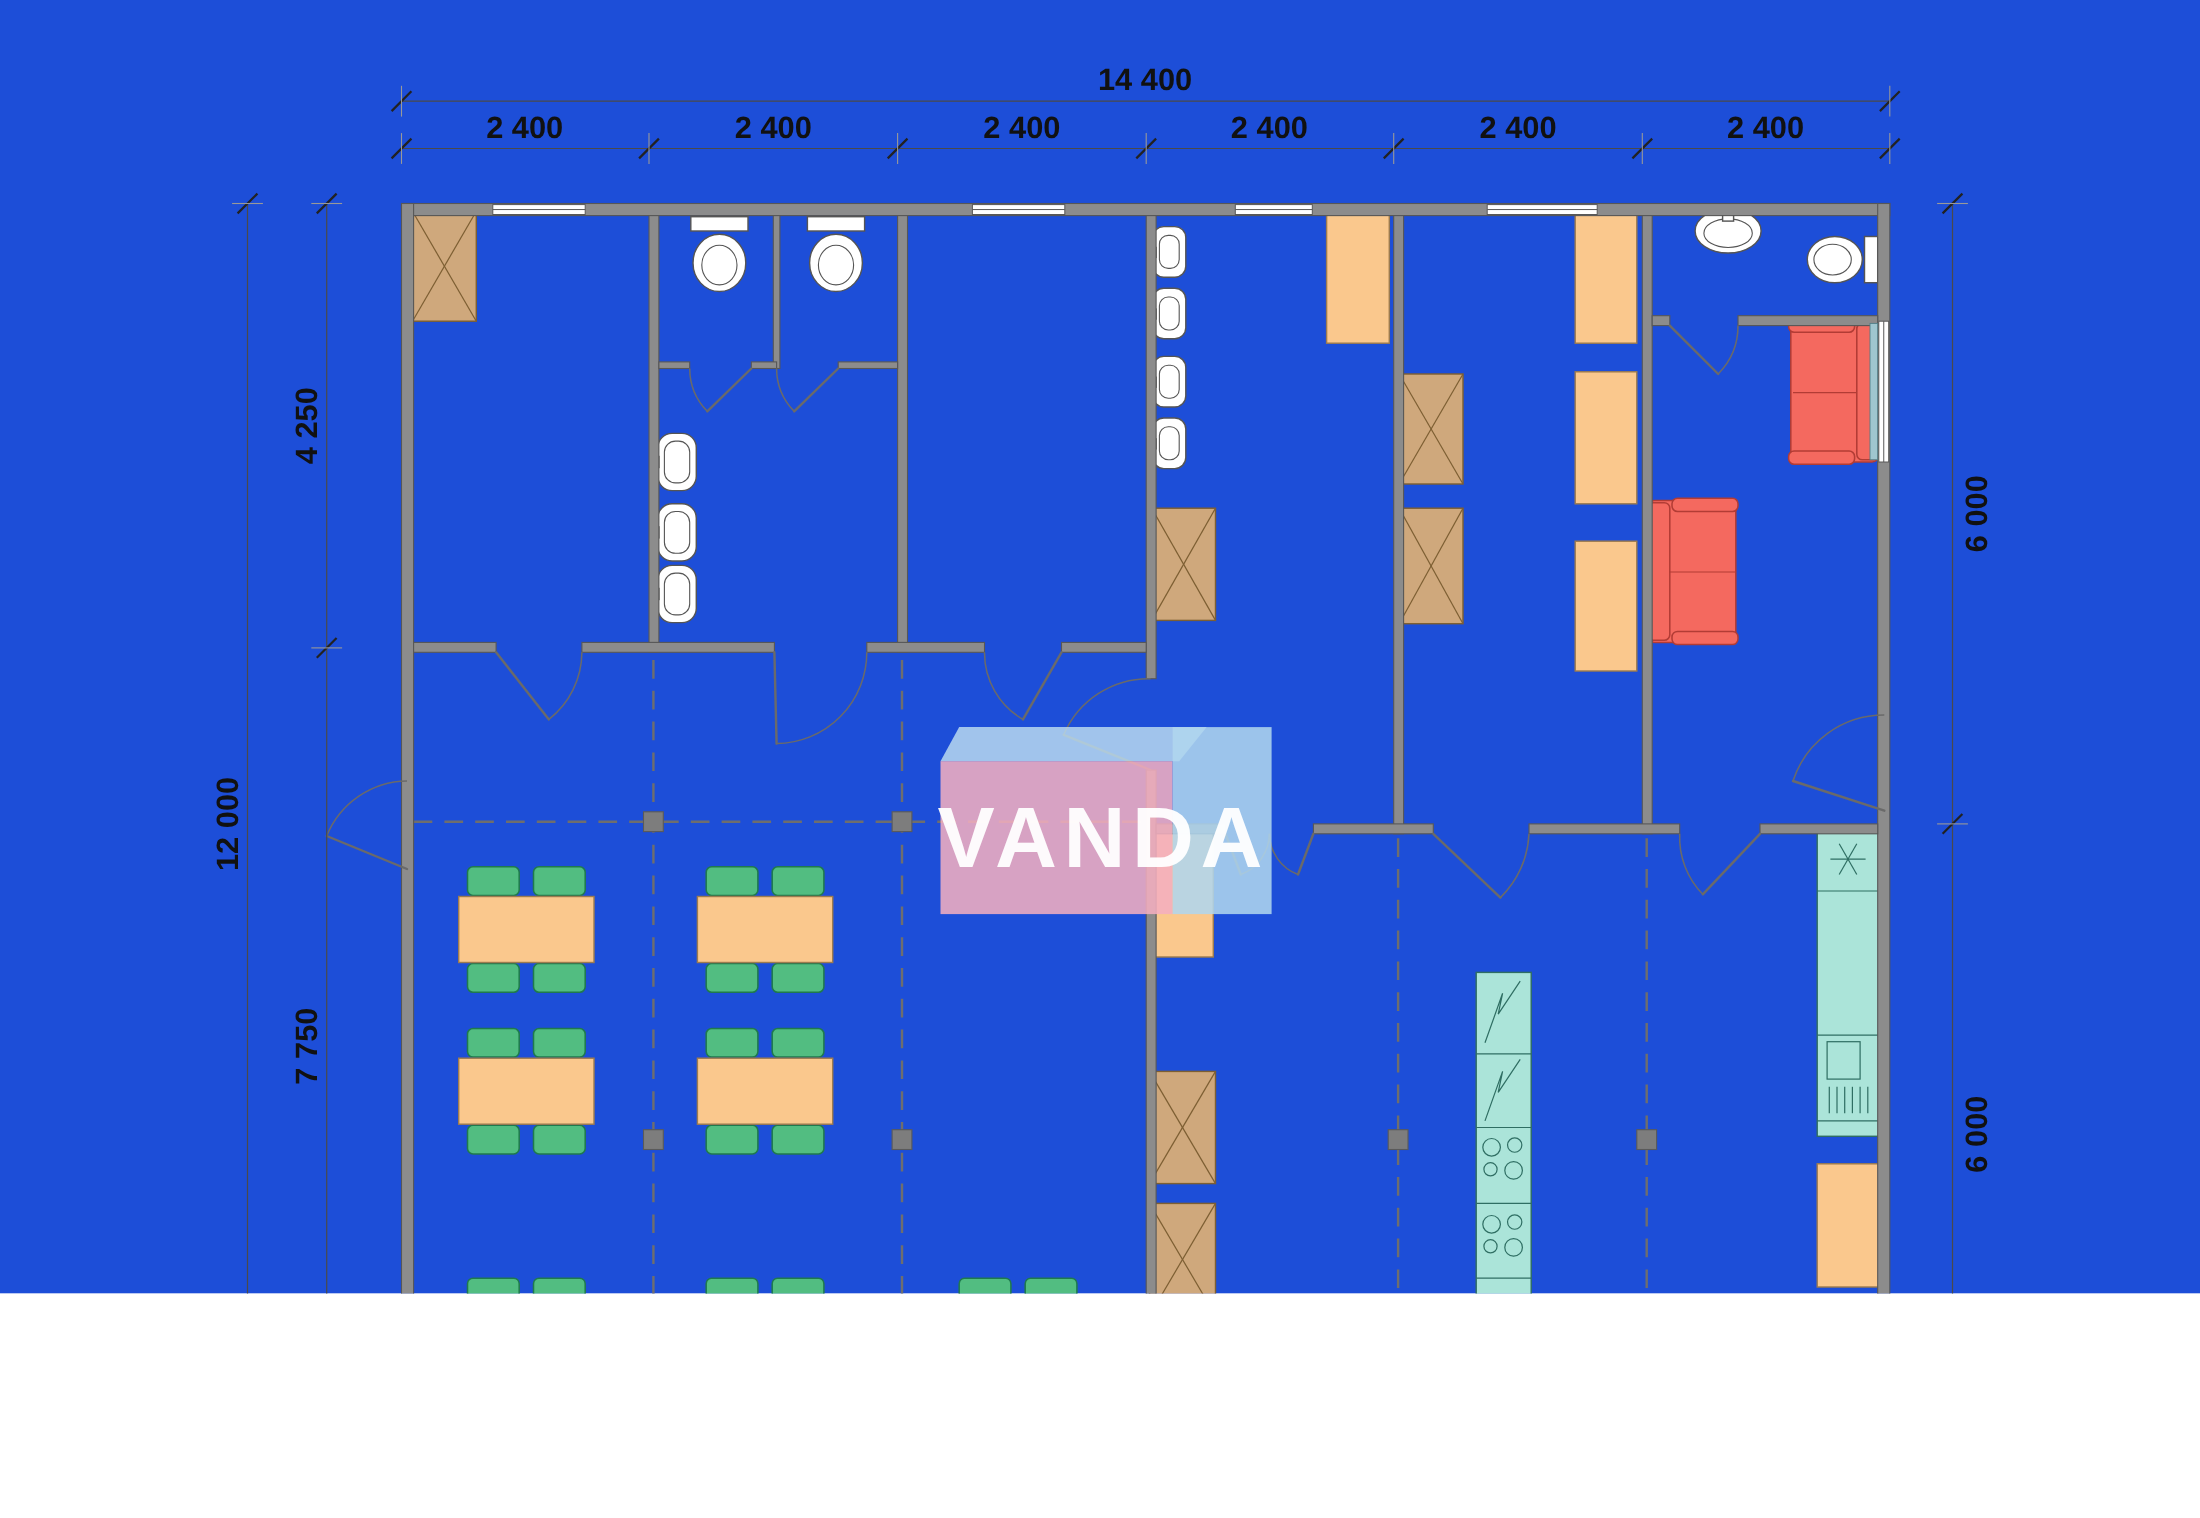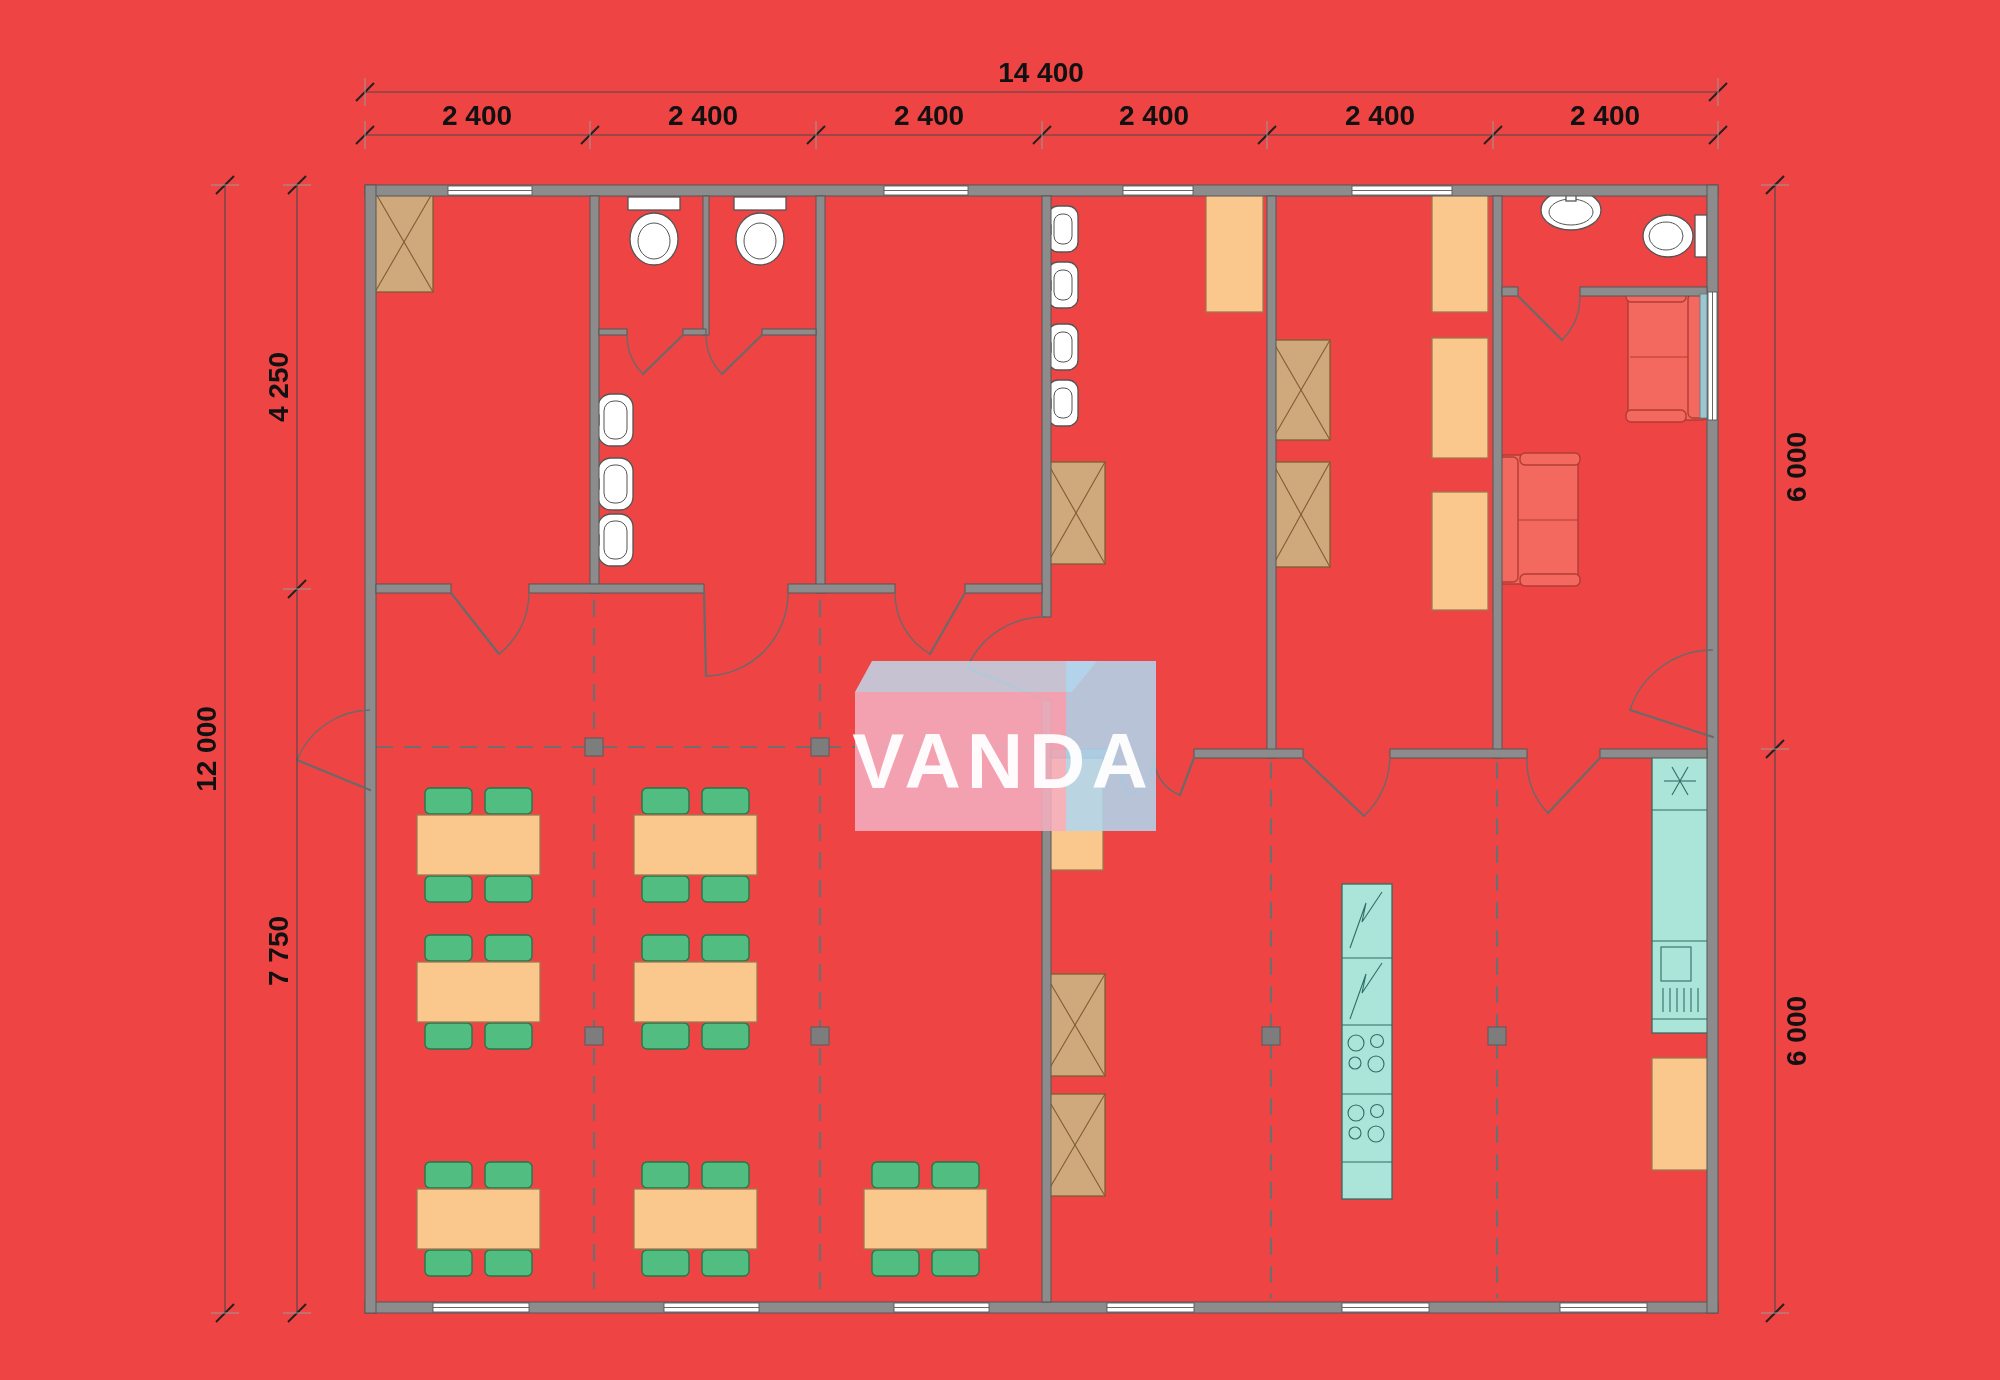--- a/index.html
+++ b/index.html
@@ -1,16 +1,16 @@
 <!DOCTYPE html>
 <html><head>
 <meta charset="utf-8">
 <style>
   html,body{margin:0;padding:0;background:#fff;}
-  .stage{width:2000px;height:1380px;position:relative;background:#ef4444;font-family:"Liberation Sans",sans-serif;}
+  .stage{width:2000px;height:1176px;position:relative;background:#1d4ed8;font-family:"Liberation Sans",sans-serif;}
   svg{position:absolute;left:0;top:0;}
   .wall{fill:#8c8c8c;stroke:#575757;stroke-width:1;}
   .win{fill:#ffffff;stroke:#575757;stroke-width:.9;}
   .winl{stroke:#575757;stroke-width:.9;}
   .glass{fill:#9fc6cf;stroke:#4f7d86;stroke-width:.8;}
   .arc{fill:none;stroke:#6a6a6a;stroke-width:1.4;}
   .leaf{stroke:#6a6a6a;stroke-width:2.2;stroke-linecap:round;}
   .tan{fill:#cfa87c;stroke:#7d5f33;stroke-width:1.3;}
   .tanx{stroke:#7d5f33;stroke-width:1.1;}
   .org{fill:#fac88d;stroke:#9c7b4f;stroke-width:1.3;}

